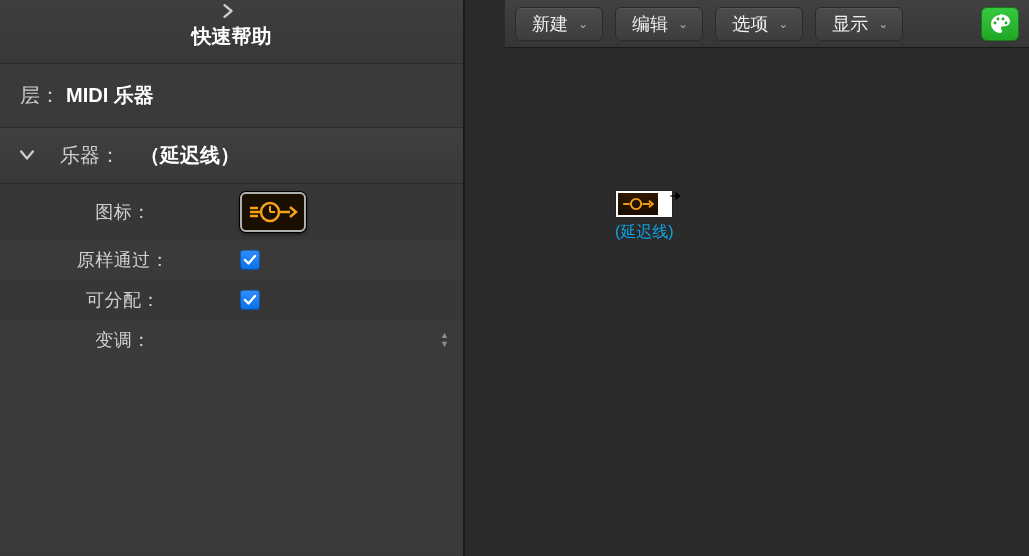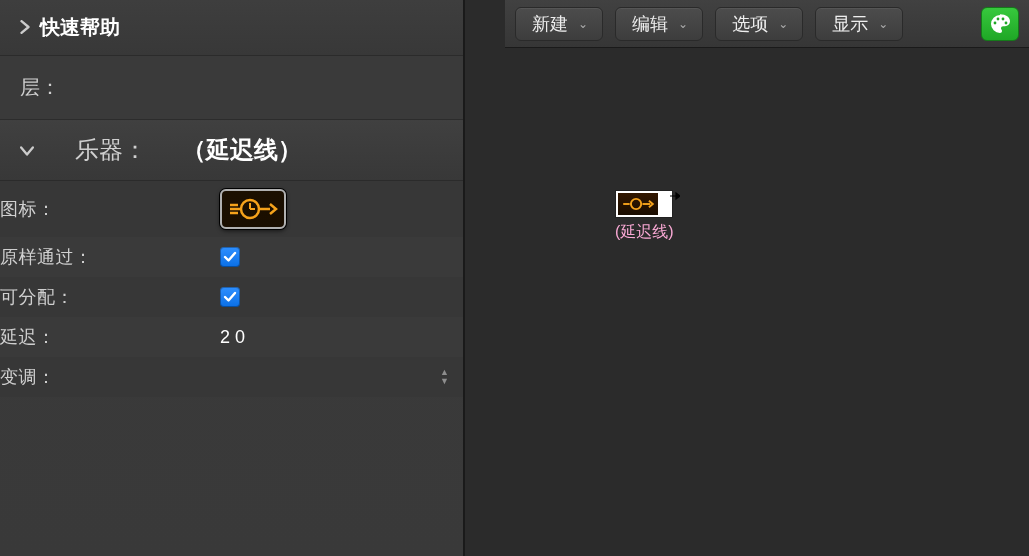--- a/index.html
+++ b/index.html
@@ -21,27 +21,28 @@
   .inspector {
     width: 465px;
     background: linear-gradient(#3b3b3b, #393939);
     border-right: 2px solid #1a1a1a;
     display: flex;
     flex-direction: column;
   }
   .quick-help {
     display: flex;
     align-items: center;
-    height: 56px;
+    height: 64px;
     padding: 0 18px;
     border-bottom: 1px solid #2b2b2b;
     background: linear-gradient(#3e3e3e, #383838);
     font-size: 20px;
     font-weight: 600;
     color: #fff;
+    flex-direction: column;
   }
   .quick-help .chev {
     width: 22px;
     display: inline-block;
   }
   .layer-row {
     display: flex;
     align-items: center;
     padding: 18px 20px 18px 20px;
     font-size: 20px;
@@ -54,25 +55,24 @@
   }
   .layer-row .val {
     margin-left: 6px;
     color: #fff;
     font-weight: 600;
   }
   .instrument-header {
     display: flex;
     align-items: center;
     padding: 14px 20px;
-    font-size: 24px;
+    font-size: 20px;
     background: linear-gradient(#404040, #383838);
     border-bottom: 1px solid #2b2b2b;
     color: #e0e0e0;
-    gap: 15px;
   }
   .instrument-header .chev {
     width: 22px;
     display: inline-block;
   }
   .instrument-header .lbl {
     margin-left: 18px;
     color: #cfcfcf;
   }
   .instrument-header .val {
@@ -88,24 +88,25 @@
     display: flex;
     align-items: center;
     height: 40px;
     font-size: 18px;
   }
   .param-row.tall { height: 56px; }
   .param-row:nth-child(even){ background:#3a3a3a; }
   .param-row:nth-child(odd){ background:#373737; }
   .param-label {
     width: 210px;
-    text-align: left;
+    text-align: center;
     color: #cfcfcf;
     padding-right: 4px;
     letter-spacing: 0.5px;
+    margin-left: 20px;
   }
   .param-value {
     padding-left: 10px;
     color: #fff;
     display: flex;
     align-items: center;
     flex: 1;
     position: relative;
   }
   .stepper {
@@ -222,21 +223,21 @@
   .node-cable {
     position: absolute;
     right: -8px;
     top: 0;
     width: 10px;
     height: 10px;
   }
   .node-label {
     margin-top: 4px;
     font-size: 16px;
-    color: #f9a8d4;
+    color: #0ea5e9;
   }
 
   
   .chev-svg { width:14px; height:14px; }
 </style>
 </head>
 <body>
 
 <div class="inspector">
 
@@ -244,20 +245,21 @@
     <span class="chev">
       <svg class="chev-svg" viewBox="0 0 12 12">
           <path d="M3 1 L9 6 L3 11" stroke="#ccc" stroke-width="2" fill="none" stroke-linecap="round" stroke-linejoin="round"></path>
         </svg>
     </span>
     <span>快速帮助</span>
   </div>
 
   <div class="layer-row">
     <span class="lbl">层：</span>
+    <span class="val">MIDI 乐器</span>
   </div>
 
   <div class="instrument-header">
     <span class="chev">
       <svg class="chev-svg" viewBox="0 0 12 12">
           <path d="M1 3 L6 9 L11 3" stroke="#ccc" stroke-width="2" fill="none" stroke-linecap="round" stroke-linejoin="round"></path>
         </svg>
     </span>
     <span class="lbl">乐器：</span>
     <span class="val">（延迟线）</span>
@@ -299,24 +301,20 @@
       <div class="param-value">
         <div class="chk">
           <svg viewBox="0 0 14 14">
               <path d="M2 7 L5.5 10.5 L12 3" stroke="#fff" stroke-width="2.4" fill="none" stroke-linecap="round" stroke-linejoin="round"></path>
             </svg>
         </div>
       </div>
     </div>
 
 
-    <div class="param-row">
-      <div class="param-label">延迟：</div>
-      <div class="param-value">2 0</div>
-    </div>
 
     <div class="param-row">
       <div class="param-label">变调：</div>
       <div class="param-value">
         <div class="stepper">
           <span>▲</span>
           <span>▼</span>
         </div>
       </div>
     </div>

